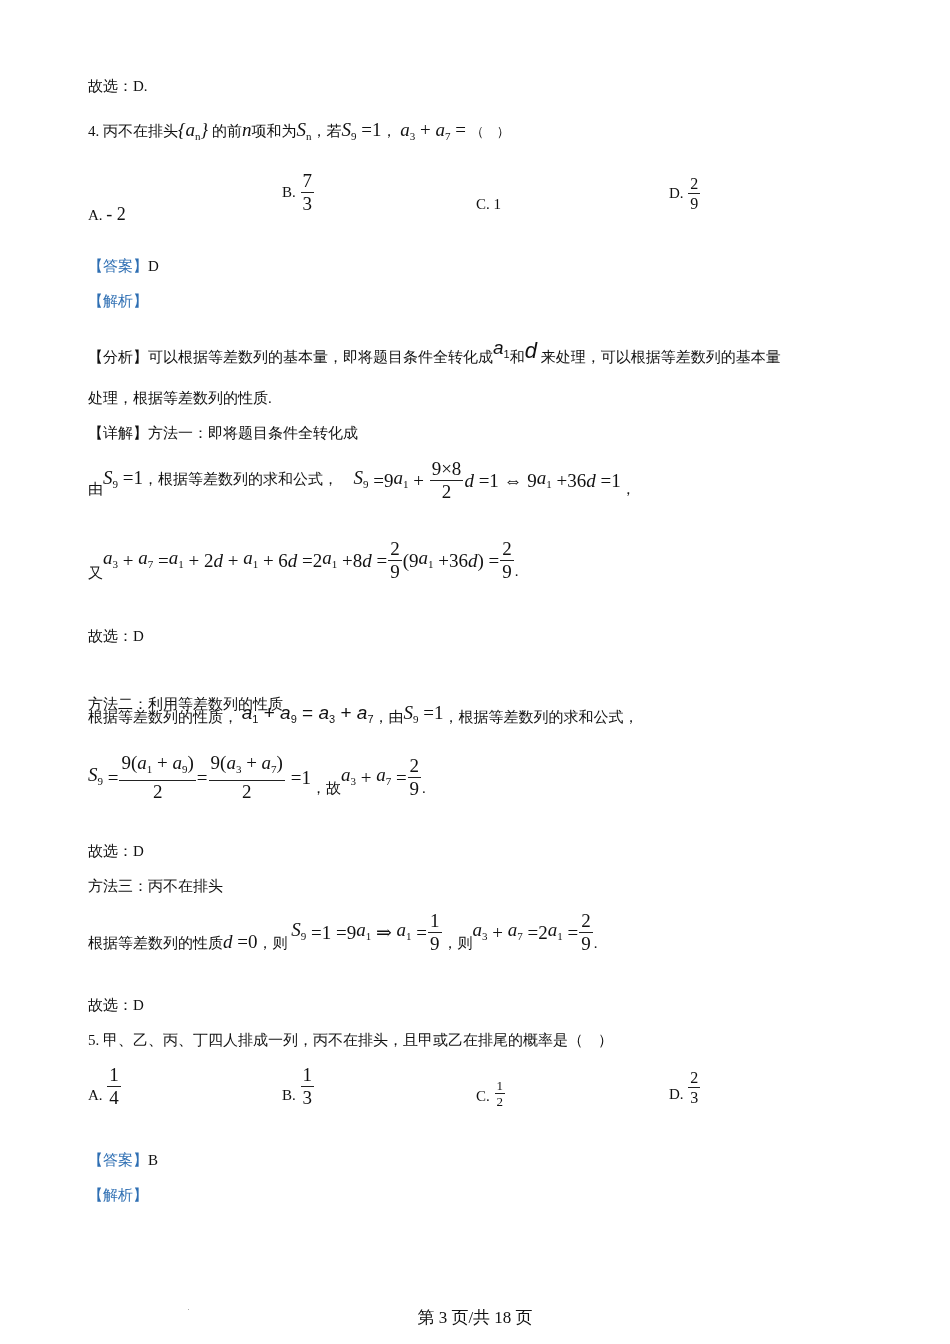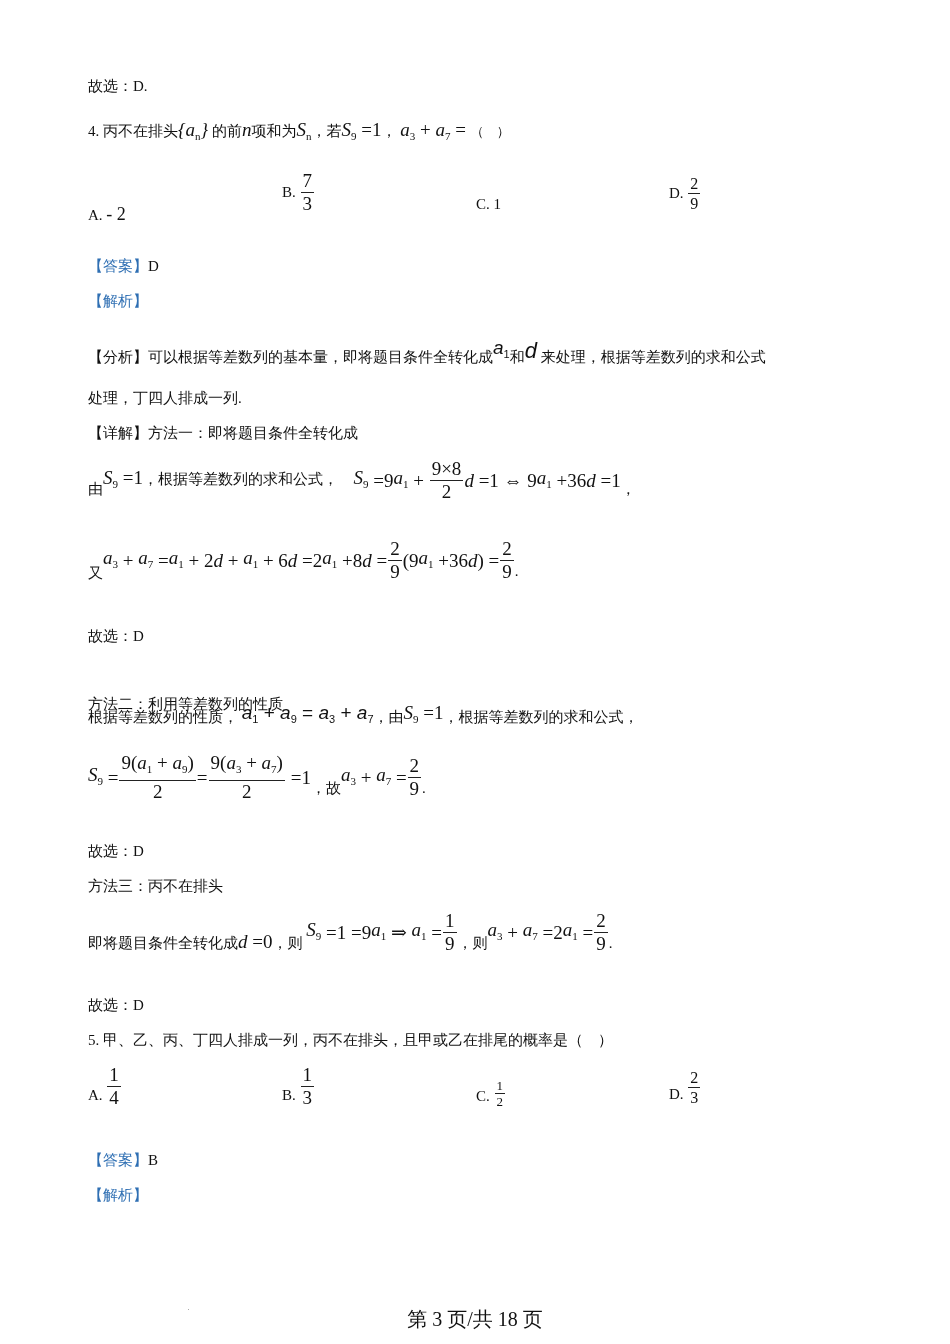--- a/index.html
+++ b/index.html
@@ -9,21 +9,21 @@
   .m { font-family:"Liberation Serif","DejaVu Serif",serif; font-style:italic; font-size:19px; }
   .mr { font-family:"Liberation Serif","DejaVu Serif",serif; font-size:19px; }
   .ms { font-family:Liberation Sans, sans-serif; font-size:19px; }
   sub { font-size:11px; font-style:normal; vertical-align:-4px; }
   .frac { display:inline-block; vertical-align:middle; text-align:center; font-family:"Liberation Serif",serif; font-style:normal; font-size:19px; line-height:22px; margin:0 1px; }
   .frac .num { display:block; border-bottom:1px solid #222; padding:0 2px; }
   .frac .den { display:block; padding:0 2px; }
   .frac.small { font-size:13px; line-height:15px; }
   .tag-blue { color:#2f6fb3; }
   .opt { position:absolute; white-space:nowrap; }
-  .footer { position:absolute; top:1306px; left:0; width:950px; text-align:center; font-size:20px; }
+  .footer { position:absolute; top:1306px; left:0; width:950px; text-align:center; font-size:17px; }
   .dot { position:absolute; left:188px; top:1309px; width:1px; height:1px; background:#aaa; }
 </style>
 </head>
 <body>
 
 <div class="line" style="top:76px;">故选：D.</div>
 
 <div class="line" style="top:120px;">
   <span>4.</span>
   <span>丙不在排头</span><span class="m">{<span>a</span><sub>n</sub>}</span>
@@ -47,23 +47,23 @@
 </div>
 
 <div class="line" style="top:256px;">
   <span class="tag-blue">【答案】</span><span>D</span>
 </div>
 <div class="line" style="top:291px;">
   <span class="tag-blue">【解析】</span>
 </div>
 
 <div class="line" style="top:338px;">
-  <span>【分析】</span><span>可以根据等差数列的基本量，即将题目条件全转化成</span><span class="ms" style="font-style:italic;vertical-align:8px;">a<sub>1</sub></span><span>和</span><span class="ms" style="font-style:italic;font-size:22px;vertical-align:4px;">d</span> <span>来处理，根据等差数列的求和公式</span>
+  <span>【分析】</span><span>可以根据等差数列的基本量，即将题目条件全转化成</span><span class="ms" style="font-style:italic;vertical-align:8px;">a<sub>1</sub></span><span>和</span><span class="ms" style="font-style:italic;font-size:22px;vertical-align:4px;">d</span> <span>来处理，可以根据等差数列的基本量</span>
 </div>
-<div class="line" style="top:388px;">处理，丁四人排成一列.</div>
+<div class="line" style="top:388px;">处理，根据等差数列的性质.</div>
 
 <div class="line" style="top:423px;">
   <span>【详解】</span><span>方法一：即将题目条件全转化成</span>
 </div>
 
 <div class="line" style="top:458px;">
   <span style="vertical-align:-10px;">由</span><span class="m">S<sub>9</sub></span><span class="mr"> =1</span><span>，根据等差数列的求和公式，</span>
   <span style="display:inline-block;width:8px;"></span>
   <span class="m" style="vertical-align:middle;">S<sub>9</sub></span><span class="mr" style="vertical-align:middle;"> =9</span><span class="m" style="vertical-align:middle;">a<sub>1</sub></span><span class="mr" style="vertical-align:middle;"> + </span><span class="frac"><span class="num">9×8</span><span class="den">2</span></span><span class="m" style="vertical-align:middle;">d</span><span class="mr" style="vertical-align:middle;"> =1 ⇔ 9</span><span class="m" style="vertical-align:middle;">a<sub>1</sub></span><span class="mr" style="vertical-align:middle;"> +36</span><span class="m" style="vertical-align:middle;">d</span><span class="mr" style="vertical-align:middle;"> =1</span><span style="vertical-align:-10px;">，</span>
 </div>
@@ -81,21 +81,21 @@
 </div>
 
 <div class="line" style="top:752px;">
   <span class="m" style="vertical-align:middle;">S<sub>9</sub></span><span class="mr" style="vertical-align:middle;"> =</span><span class="frac"><span class="num">9(<i>a</i><sub>1</sub> + <i>a</i><sub>9</sub>)</span><span class="den">2</span></span><span class="mr" style="vertical-align:middle;">=</span><span class="frac"><span class="num">9(<i>a</i><sub>3</sub> + <i>a</i><sub>7</sub>)</span><span class="den">2</span></span><span class="mr" style="vertical-align:middle;"> =1</span><span style="vertical-align:-12px;">，故</span><span class="m" style="vertical-align:middle;">a<sub>3</sub></span><span class="mr" style="vertical-align:middle;"> + </span><span class="m" style="vertical-align:middle;">a<sub>7</sub></span><span class="mr" style="vertical-align:middle;"> =</span><span class="frac"><span class="num">2</span><span class="den">9</span></span><span style="vertical-align:-12px;">.</span>
 </div>
 
 <div class="line" style="top:841px;">故选：D</div>
 <div class="line" style="top:876px;">方法三：丙不在排头</div>
 
 <div class="line" style="top:910px;">
-  <span style="vertical-align:-12px;">即将题目条件全转化成</span><span class="m" style="vertical-align:-12px;">d</span><span class="mr" style="vertical-align:-12px;"> =0</span><span style="vertical-align:-12px;">，则</span>
+  <span style="vertical-align:-12px;">根据等差数列的性质</span><span class="m" style="vertical-align:-12px;">d</span><span class="mr" style="vertical-align:-12px;"> =0</span><span style="vertical-align:-12px;">，则</span>
   <span class="m" style="vertical-align:middle;">S<sub>9</sub></span><span class="mr" style="vertical-align:middle;"> =1 =9</span><span class="m" style="vertical-align:middle;">a<sub>1</sub></span><span class="mr" style="vertical-align:middle;"> ⇒ </span><span class="m" style="vertical-align:middle;">a<sub>1</sub></span><span class="mr" style="vertical-align:middle;"> =</span><span class="frac"><span class="num">1</span><span class="den">9</span></span><span style="vertical-align:-12px;">，则</span><span class="m" style="vertical-align:middle;">a<sub>3</sub></span><span class="mr" style="vertical-align:middle;"> + </span><span class="m" style="vertical-align:middle;">a<sub>7</sub></span><span class="mr" style="vertical-align:middle;"> =2</span><span class="m" style="vertical-align:middle;">a<sub>1</sub></span><span class="mr" style="vertical-align:middle;"> =</span><span class="frac"><span class="num">2</span><span class="den">9</span></span><span style="vertical-align:-12px;">.</span>
 </div>
 
 <div class="line" style="top:995px;">故选：D</div>
 
 <div class="line" style="top:1030px;text-align:center;">
   <span>5.</span> <span>甲、乙、丙、丁四人排成一列，丙不在排头，且甲或乙在排尾的概率是（　）</span>
 </div>
 
 <div class="opt" style="left:88px; top:1064px;">

